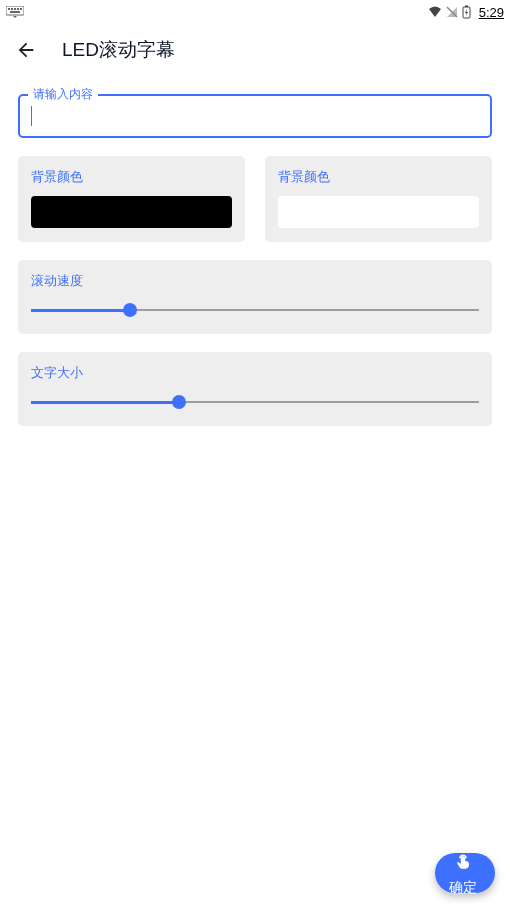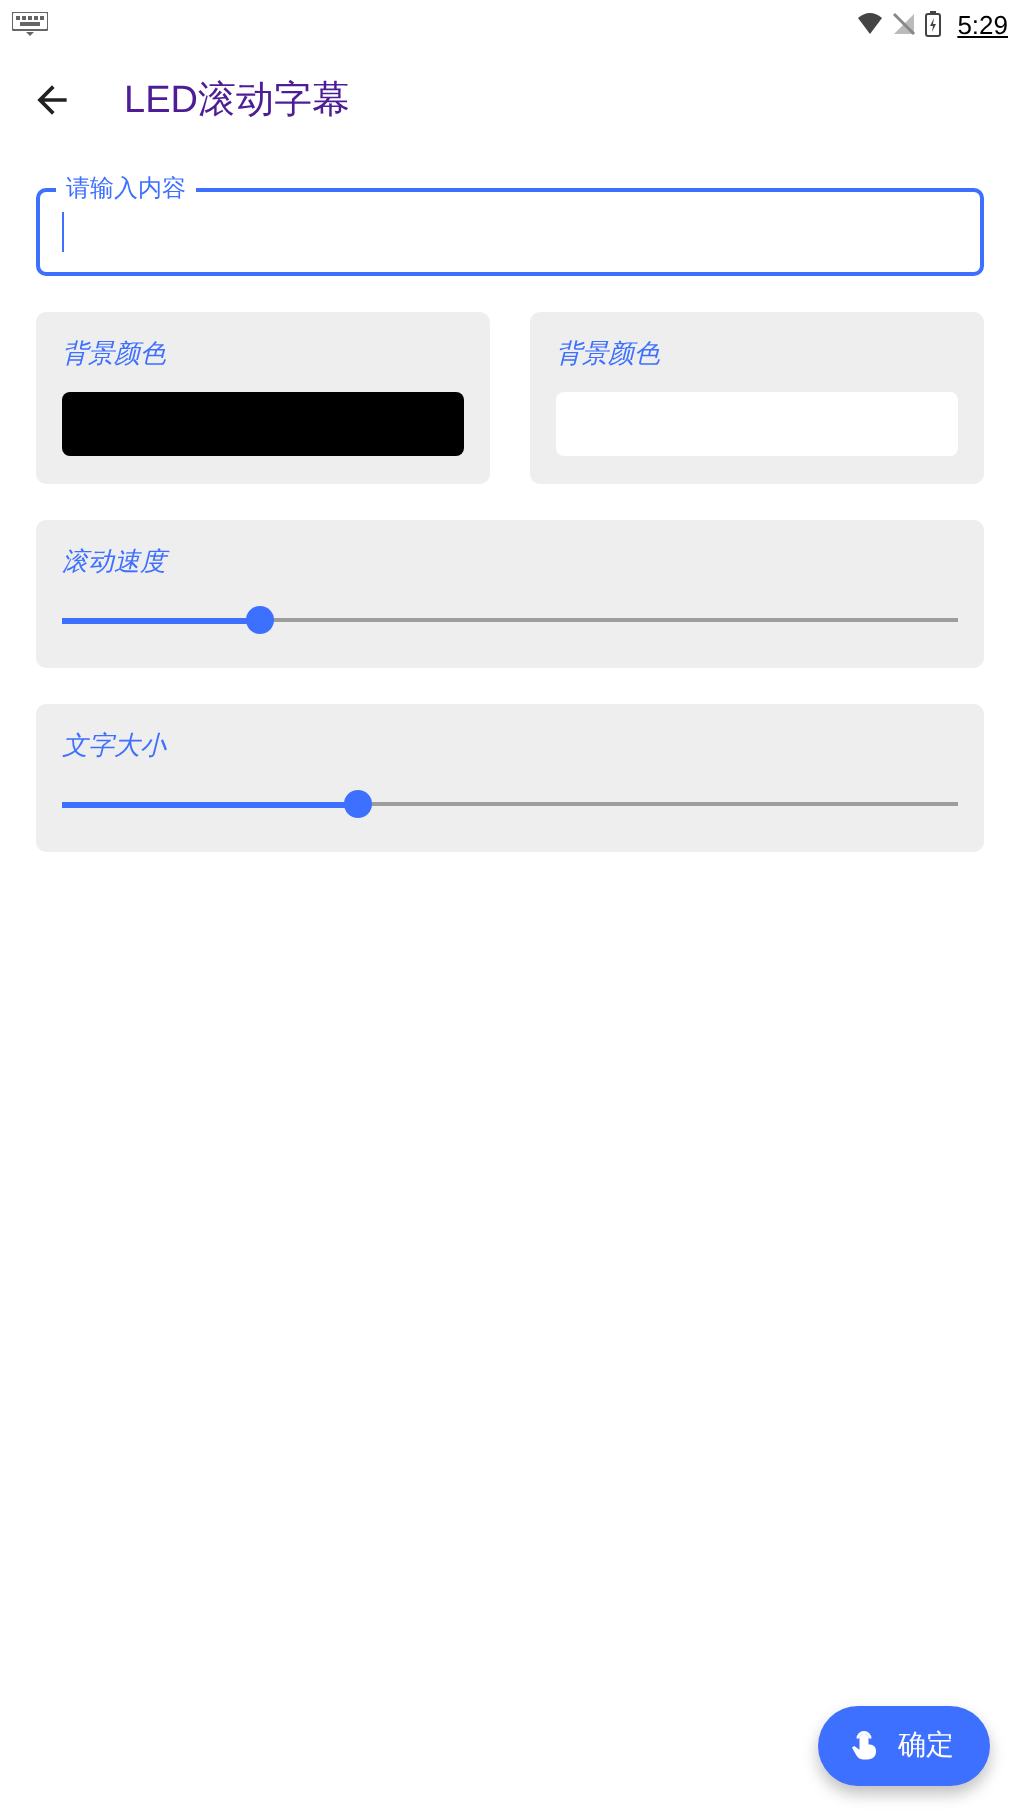--- a/index.html
+++ b/index.html
@@ -7,21 +7,21 @@
   body { position: relative; overflow: hidden; }
 
   
   .statusbar { height: 24px; display: flex; align-items: center; justify-content: space-between; padding: 0 6px; font-size: 12px; }
   .statusbar .left { display: flex; align-items: center; }
   .statusbar .right { display: flex; align-items: center; gap: 4px; }
   .statusbar .clock { font-size: 13px; margin-left: 4px; text-decoration: underline; }
 
   
   .actionbar { height: 52px; display: flex; align-items: center; padding: 0 14px; gap: 24px; }
-  .actionbar .title { font-size: 19px; font-weight: 500; color: #4c1d95; }
+  .actionbar .title { font-size: 19px; font-weight: 500; color: #0f172a; }
   .back-btn { width: 24px; height: 24px; display: flex; align-items: center; justify-content: center; cursor: pointer; }
 
   
   .content { padding: 0 18px; }
 
   
   .textfield { position: relative; margin-top: 18px; }
   .textfield input {
     width: 100%; height: 44px; border: 2px solid #3E70FF; border-radius: 5px;
     padding: 0 12px; font-size: 15px; outline: none; background: #fff;
@@ -35,21 +35,21 @@
     background: #3E70FF; animation: blink 1s step-end infinite;
   }
   @keyframes blink { 50% { opacity: 0; } }
 
   
   .row2 { display: flex; gap: 20px; margin-top: 18px; }
   .card {
     background: #EEEEEE; border-radius: 5px; padding: 12px 13px 14px 13px;
   }
   .card.half { flex: 1 1 0; }
-  .card-label { font-size: 13px; color: #3E70FF; margin-bottom: 10px; display: block; font-style: italic; }
+  .card-label { font-size: 13px; color: #3E70FF; margin-bottom: 10px; display: block; }
   .swatch { height: 32px; border-radius: 4px; }
 
   
   .card.full { margin-top: 18px; }
   .slider-wrap { position: relative; height: 20px; margin-top: 6px; }
   .slider-track {
     position: absolute; left: 0; right: 0; top: 50%; height: 2px; margin-top: -1px;
     background: #9d9d9d;
   }
   .slider-fill {
@@ -62,20 +62,21 @@
   }
 
   
   .fab {
     position: absolute; right: 15px; bottom: 15px;
     height: 40px; padding: 0 18px 0 14px;
     background: #3E70FF; color: #fff; border-radius: 20px;
     display: flex; align-items: center; gap: 8px;
     font-size: 14px; cursor: pointer;
     box-shadow: 0 4px 8px rgba(0,0,0,.25);
+    flex-direction: column;
   }
   .fab svg { flex-shrink: 0; }
 
   svg { display: block; }
 </style>
 </head>
 <body>
 
 <div class="statusbar">
   <div class="left">

